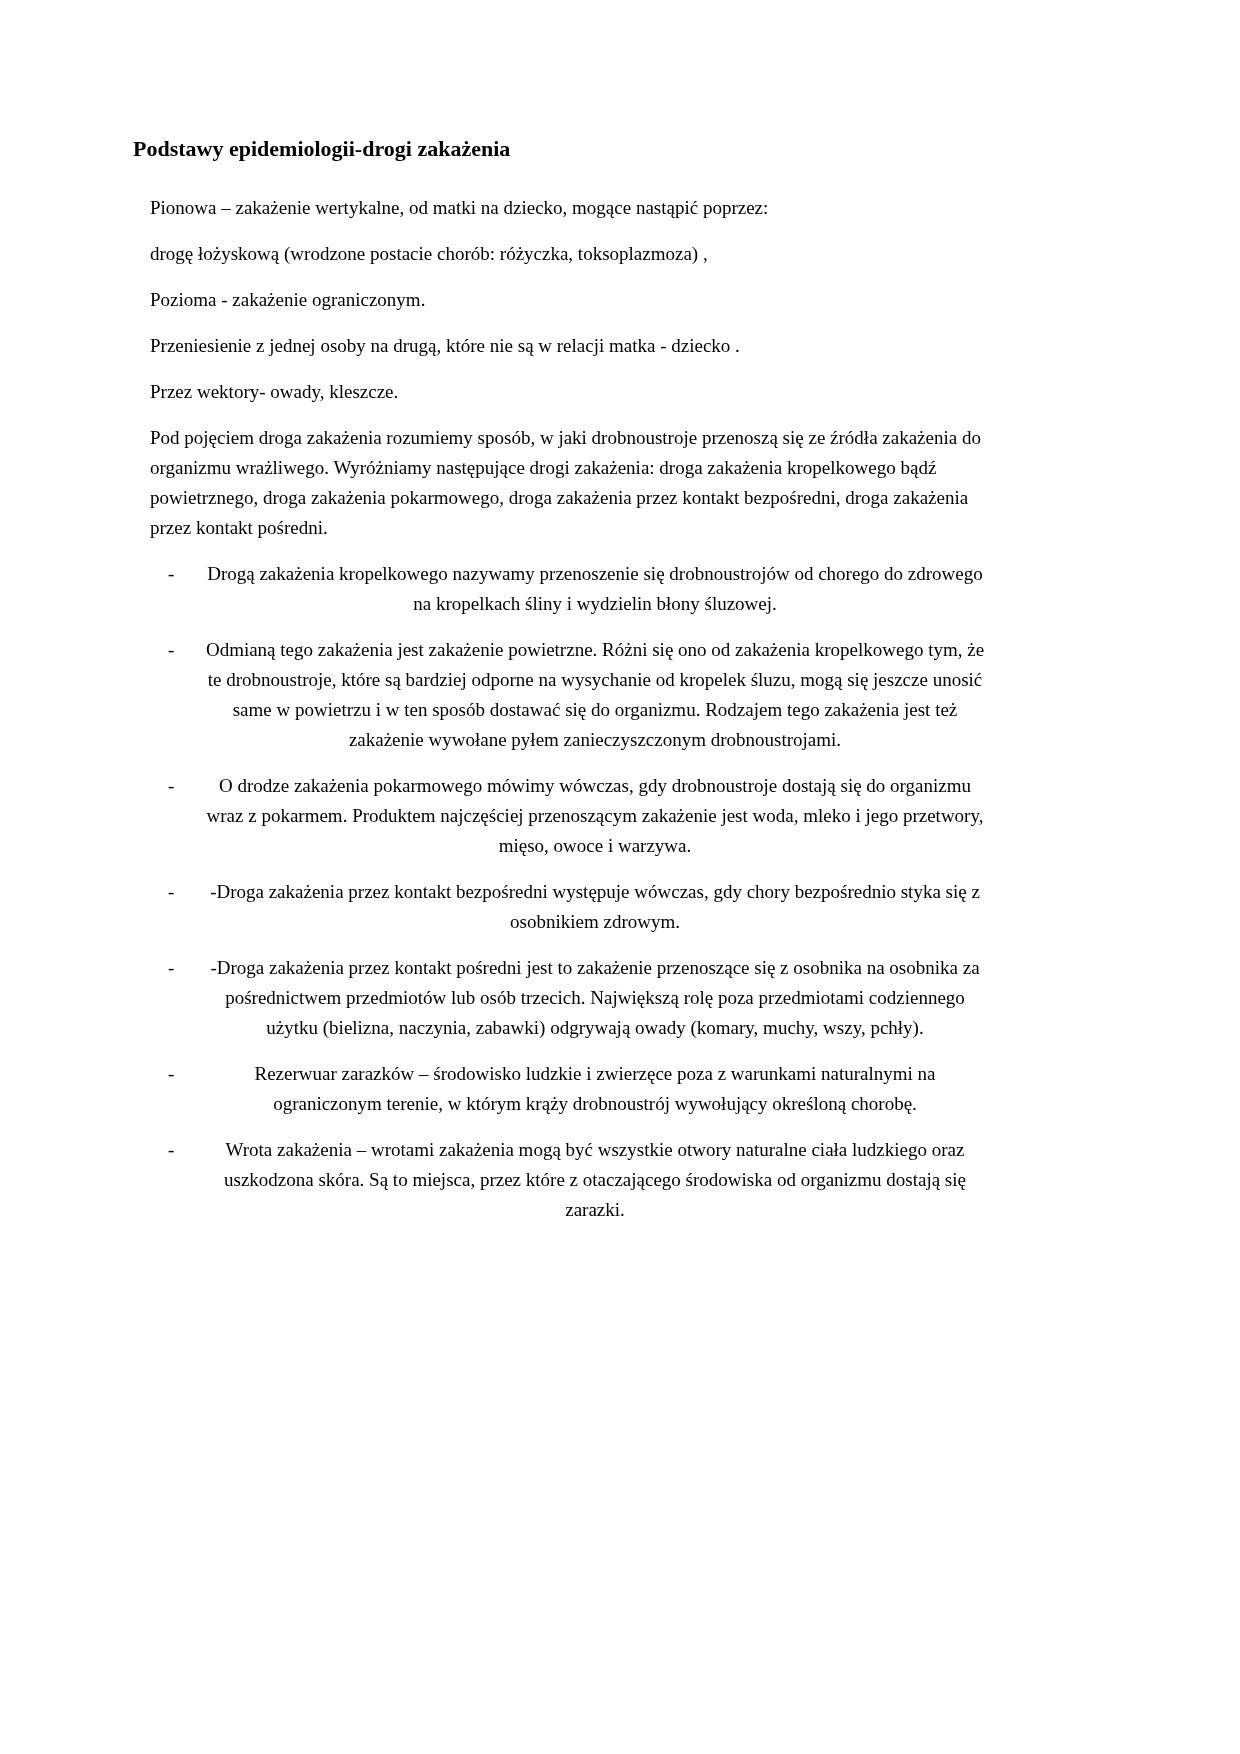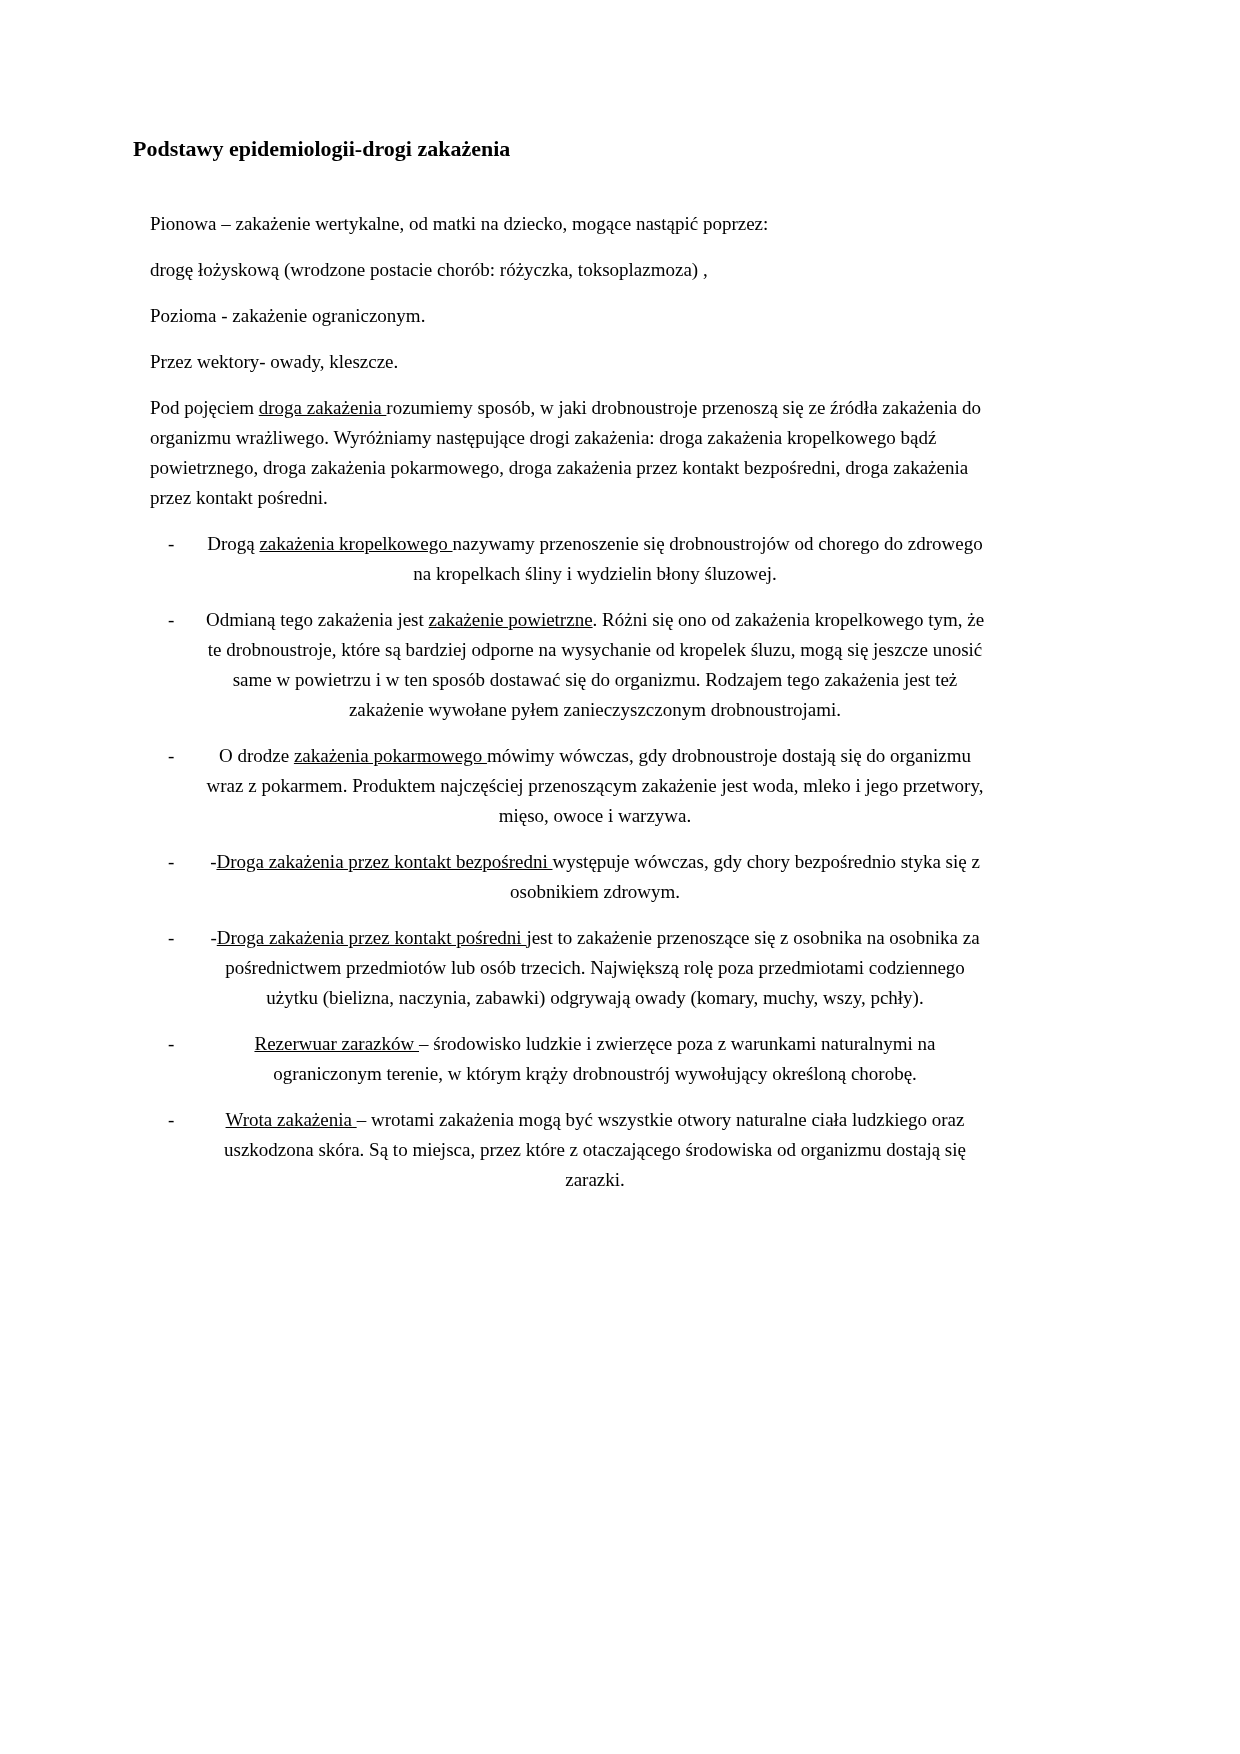--- a/index.html
+++ b/index.html
@@ -14,21 +14,21 @@
     background: #ffffff;
     color: #000000;
     padding: 133px 250px 60px 133px;
     font-family: "Liberation Serif", serif;
     font-size: 19px;
   }
   .title {
     font-size: 22px;
     line-height: 32px;
     font-weight: 700;
-    margin: 0 0 44px 0;
+    margin: 0 0 28px 0;
   }
   .para {
     margin: 0 0 16px 17px;
     line-height: 30px;
   }
   .list {
     margin: 0;
   }
   .li {
     display: flex;
@@ -37,33 +37,33 @@
     padding-left: 35px;
   }
   .marker {
     flex: 0 0 32px;
   }
   .li-text {
     flex: 1 1 auto;
     text-align: center;
   }
   .u {
-    text-decoration: underline;
   }
 </style>
 </head>
 <body>
 
 <div class="page">
 
   <h1 class="title">Podstawy epidemiologii-drogi zakażenia</h1>
 
   <p class="para">Pionowa –  zakażenie wertykalne, od matki na dziecko, mogące nastąpić poprzez:</p>
   <p class="para">drogę łożyskową (wrodzone postacie chorób: różyczka, toksoplazmoza) ,</p>
   <p class="para">Pozioma - zakażenie ograniczonym.</p>
+  <p class="para">Przeniesienie z jednej osoby na drugą, które nie są w relacji matka - dziecko .</p>
   <p class="para">Przez wektory- owady, kleszcze.</p>
 
   <p class="para"><span>Pod pojęciem </span><span class="u">droga zakażenia </span><span>rozumiemy sposób, w jaki drobnoustroje przenoszą się ze źródła zakażenia do organizmu wrażliwego. Wyróżniamy następujące drogi zakażenia: droga zakażenia kropelkowego bądź powietrznego, droga zakażenia pokarmowego, droga zakażenia przez kontakt bezpośredni, droga zakażenia przez kontakt pośredni.</span></p>
 
   <div class="list">
 
     <div class="li">
       <span class="marker">-</span>
       <span class="li-text"><span>Drogą </span><span class="u">zakażenia kropelkowego </span><span>nazywamy przenoszenie się drobnoustrojów od chorego do zdrowego na kropelkach śliny i wydzielin błony śluzowej.</span></span>
     </div>

